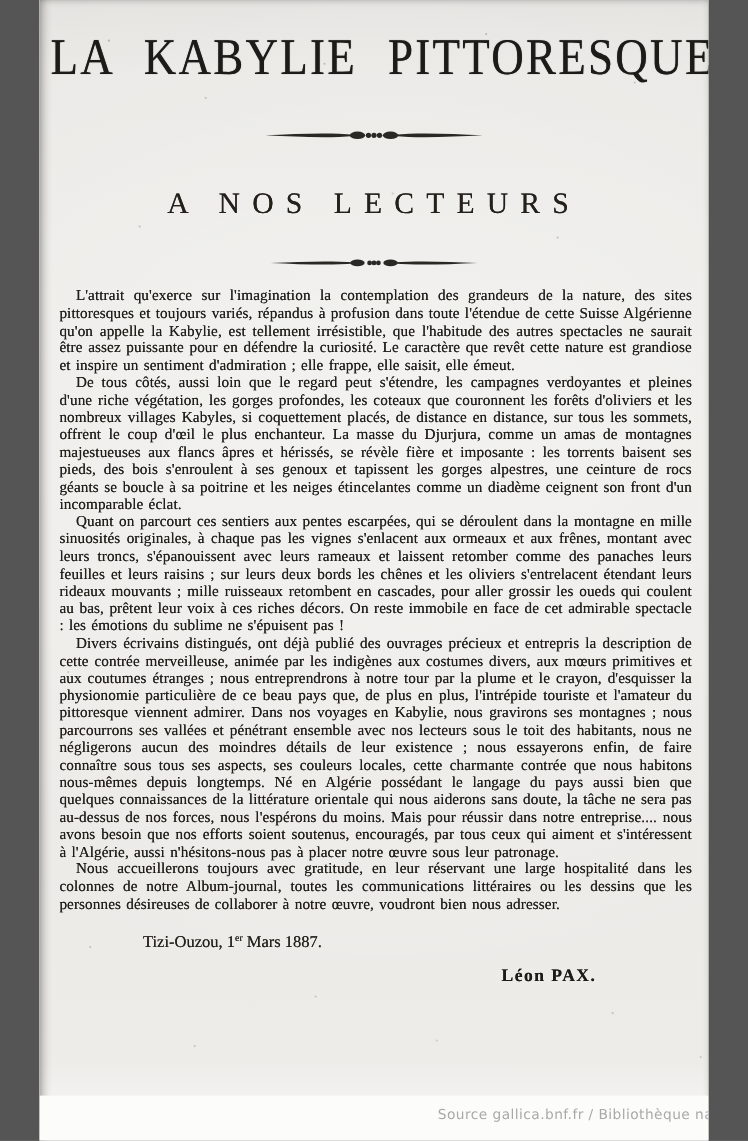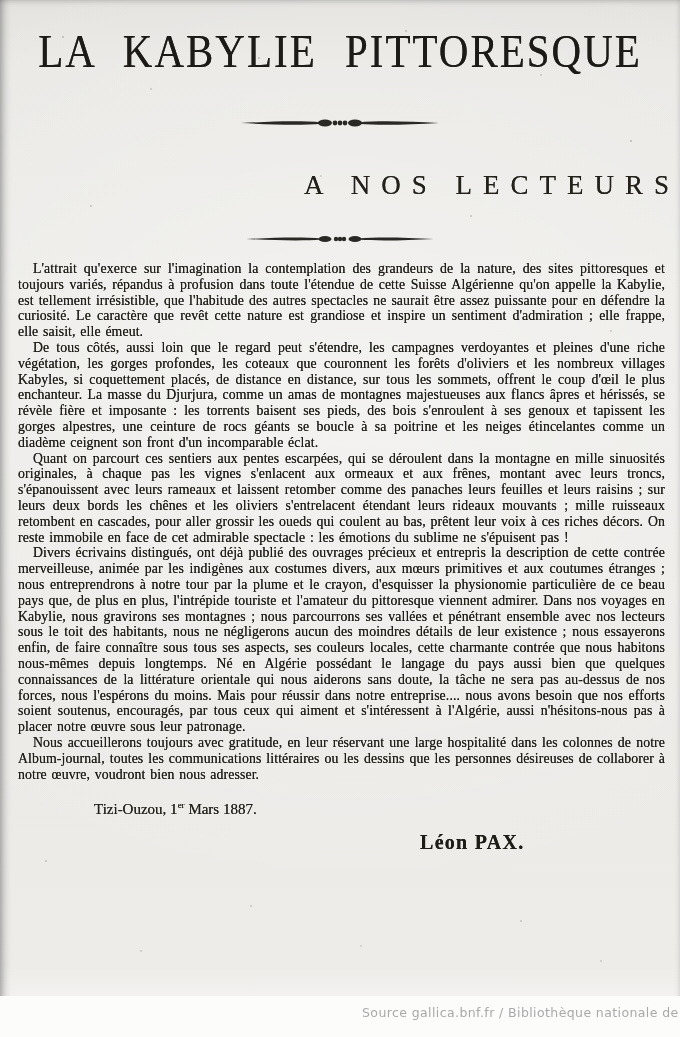--- a/index.html
+++ b/index.html
@@ -2,21 +2,21 @@
 <html><head>
 <meta charset="utf-8">
 <style>
   html, body {
     margin: 0;
     padding: 0;
     background: #555;
   }
   .page {
     position: relative;
-    width: 680px;
+    width: 608px;
     height: 1037px;
     margin: 0 auto;
     overflow: hidden;
     background:
       radial-gradient(ellipse 900px 700px at 52% 40%, rgba(255,255,255,0.35), rgba(255,255,255,0) 70%),
       linear-gradient(180deg, #e4e3e0 0%, #eae9e6 6%, #edecE9 30%, #eceae7 70%, #edece9 93%, #f4f3f1 97%, #fbfbfa 100%);
     background-color: #eae9e6;
     box-shadow:
       inset 7px 0 9px -5px rgba(40,40,40,0.45),
       inset -3px 0 6px -4px rgba(60,60,60,0.25),
@@ -57,21 +57,21 @@
     white-space: nowrap;
   }
   .ornament {
     display: block;
     margin: 0 auto;
   }
   .ornament-1 { margin-top: 44px; }
   .ornament-2 { margin-top: 32px; }
   .section-heading {
     margin: 40px 0 0 0;
-    text-align: right;
+    text-align: center;
     font-size: 27px;
     font-weight: 400;
     letter-spacing: 11px;
     color: #24211b;
     text-shadow: 0 0 0.5px rgba(25,25,25,0.8);
   }
   .article {
     margin-top: 16px;
     padding: 0 15px 0 18px;
     font-size: 13.8px;
@@ -92,21 +92,21 @@
     color: #24221c;
     text-shadow: 0 0 0.4px rgba(30,28,24,0.85);
   }
   .dateline sup {
     font-size: 9px;
     vertical-align: super;
     line-height: 0;
   }
   .signature {
     margin: 13px 0 1px 420px;
-    font-size: 20px;
+    font-size: 16px;
     font-weight: 700;
     letter-spacing: 1.3px;
     color: #1e1c17;
     text-shadow: 0 0 0.5px rgba(25,23,19,0.9);
   }
   .footer-band {
     position: absolute;
     left: 0;
     bottom: 0;
     width: 100%;

